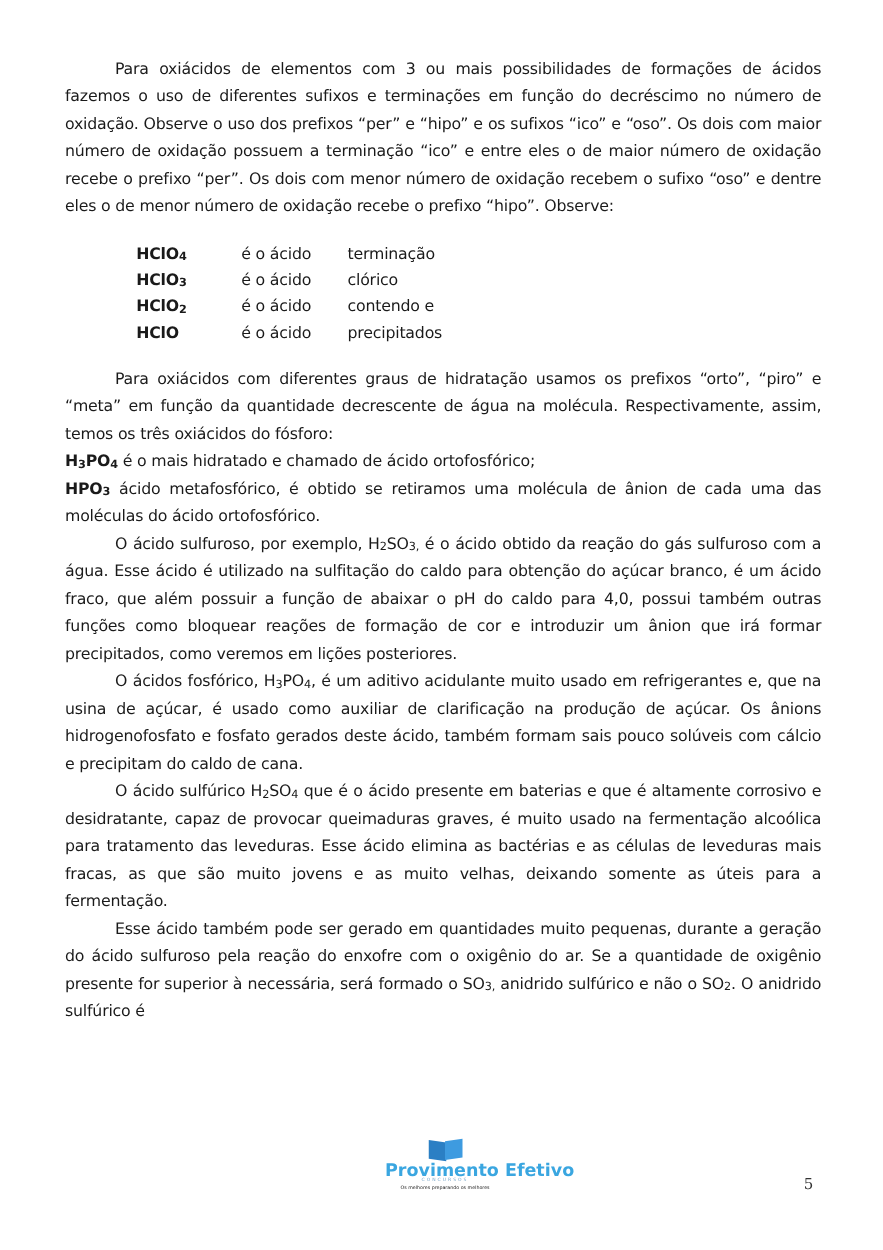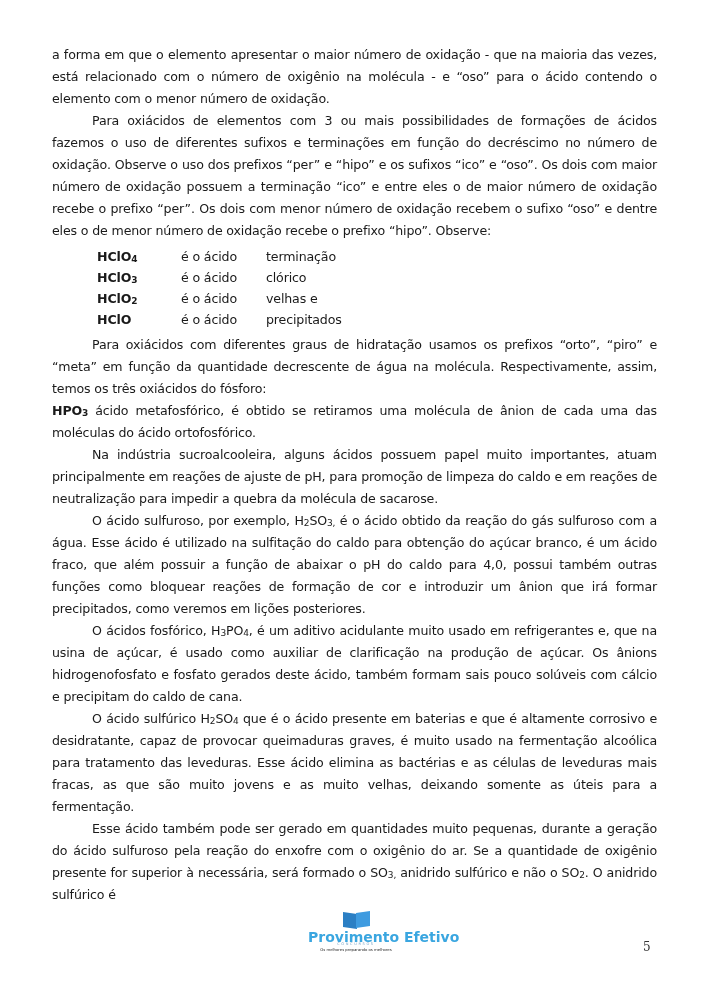--- a/index.html
+++ b/index.html
@@ -4,21 +4,21 @@
 <style>
   html, body { margin: 0; padding: 0; background: #ffffff; }
   body { width: 706px; height: 1000px; position: relative; overflow: hidden; }
   .page {
     position: absolute; left: 52px; top: 44px; width: 605px;
     font-family: "DejaVu Sans", sans-serif; font-size: 12.6px; line-height: 22px;
     color: #1a1a1a; letter-spacing: -0.15px;
   }
   .page p { margin: 0; text-align: justify; }
   .indent { text-indent: 40px; }
-  .table { margin: 4px; }
+  .table { margin: 16px; }
   .table .row { display: flex; height: 21px; line-height: 21px; }
   .table .f { width: 84px; margin-left: 41px; font-weight: bold; }
   .table .m { width: 85px; }
   .item { margin-left: 41px; text-align: justify; }
   .item b { font-weight: bold; }
   sub { font-size: 9px; vertical-align: -1px; line-height: 0; }
   .footer-logo {
     position: absolute; left: 308px; top: 912px; width: 96px; height: 44px;
     text-align: center; font-family: "DejaVu Sans", sans-serif;
   }
@@ -30,51 +30,50 @@
   .logo-tag { display: block; font-size: 3.8px; color: #222; line-height: 5px; white-space: nowrap; }
   .page-number {
     position: absolute; left: 643px; top: 940px; font-family: "DejaVu Serif", serif;
     font-size: 12px; color: #333;
   }
 </style>
 </head>
 <body>
 
 <div class="page">
-  <p>a forma em que o elemento apresentar o maior número de oxidação - que na maioria das vezes, está relacionado com o número de oxigênio na molécula - e “oso” para o ácido contendo o elemento com o menor número de oxidação.</p>
   <p class="indent">Para oxiácidos de elementos com 3 ou mais possibilidades de formações de ácidos fazemos o uso de diferentes sufixos e terminações em função do decréscimo no número de oxidação. Observe o uso dos prefixos “per” e “hipo” e os sufixos “ico” e “oso”. Os dois com maior número de oxidação possuem a terminação “ico” e entre eles o de maior número de oxidação recebe o prefixo “per”. Os dois com menor número de oxidação recebem o sufixo “oso” e dentre eles o de menor número de oxidação recebe o prefixo “hipo”. Observe:</p>
 
   <div class="table">
     <div class="row">
       <span class="f"><span>HClO</span><sub>4</sub></span>
       <span class="m">é o ácido</span>
       <span>terminação</span>
     </div>
     <div class="row">
       <span class="f"><span>HClO</span><sub>3</sub></span>
       <span class="m">é o ácido</span>
       <span>clórico</span>
     </div>
     <div class="row">
       <span class="f"><span>HClO</span><sub>2</sub></span>
       <span class="m">é o ácido</span>
-      <span>velhas e</span>
+      <span>contendo e</span>
     </div>
     <div class="row">
       <span class="f"><span>HClO</span><sub></sub></span>
       <span class="m">é o ácido</span>
       <span>precipitados</span>
     </div>
   </div>
 
   <p class="indent">Para oxiácidos com diferentes graus de hidratação usamos os prefixos “orto”, “piro” e “meta” em função da quantidade decrescente de água na molécula. Respectivamente, assim, temos os três oxiácidos do fósforo:</p>
 
+  <p class="item"><b><span>H</span><sub>3</sub><span>PO</span><sub>4</sub></b><span> é o mais hidratado e chamado de ácido ortofosfórico;</span></p>
   <p class="item"><b><span>HPO</span><sub>3</sub></b><span> ácido metafosfórico, é obtido se retiramos uma molécula de ânion de cada uma das moléculas do ácido ortofosfórico.</span></p>
 
-  <p class="indent">Na indústria sucroalcooleira, alguns ácidos possuem papel muito importantes, atuam principalmente em reações de ajuste de pH, para promoção de limpeza do caldo e em reações de neutralização para impedir a quebra da molécula de sacarose.</p>
 
   <p class="indent"><span>O ácido sulfuroso, por exemplo, H</span><sub>2</sub><span>SO</span><sub>3,</sub><span> é o ácido obtido da reação do gás sulfuroso com a água. Esse ácido é utilizado na sulfitação do caldo para obtenção do açúcar branco, é um ácido fraco, que além possuir a função de abaixar o pH do caldo para 4,0, possui também outras funções como bloquear reações de formação de cor e introduzir um ânion que irá formar precipitados, como veremos em lições posteriores.</span></p>
 
   <p class="indent"><span>O ácidos fosfórico, H</span><sub>3</sub><span>PO</span><sub>4</sub><span>, é um aditivo acidulante muito usado em refrigerantes e, que na usina de açúcar, é usado como auxiliar de clarificação na produção de açúcar. Os ânions hidrogenofosfato e fosfato gerados deste ácido, também formam sais pouco solúveis com cálcio e precipitam do caldo de cana.</span></p>
 
   <p class="indent"><span>O ácido sulfúrico H</span><sub>2</sub><span>SO</span><sub>4</sub><span> que é o ácido presente em baterias e que é altamente corrosivo e desidratante, capaz de provocar queimaduras graves, é muito usado na fermentação alcoólica para tratamento das leveduras. Esse ácido elimina as bactérias e as células de leveduras mais fracas, as que são muito jovens e as muito velhas, deixando somente as úteis para a fermentação.</span></p>
 
   <p class="indent"><span>Esse ácido também pode ser gerado em quantidades muito pequenas, durante a geração do ácido sulfuroso pela reação do enxofre com o oxigênio do ar. Se a quantidade de oxigênio presente for superior à necessária, será formado o SO</span><sub>3,</sub><span> anidrido sulfúrico e não o SO</span><sub>2</sub><span>. O anidrido sulfúrico é</span></p>
 </div>
 

